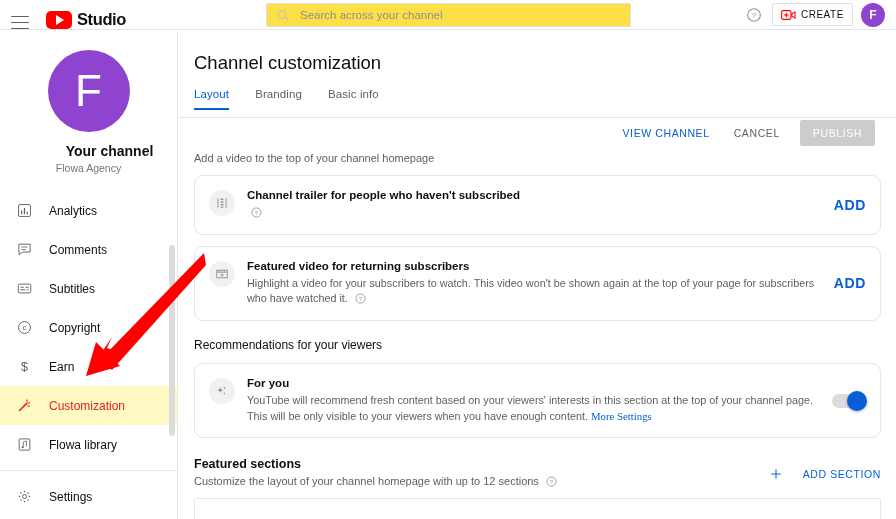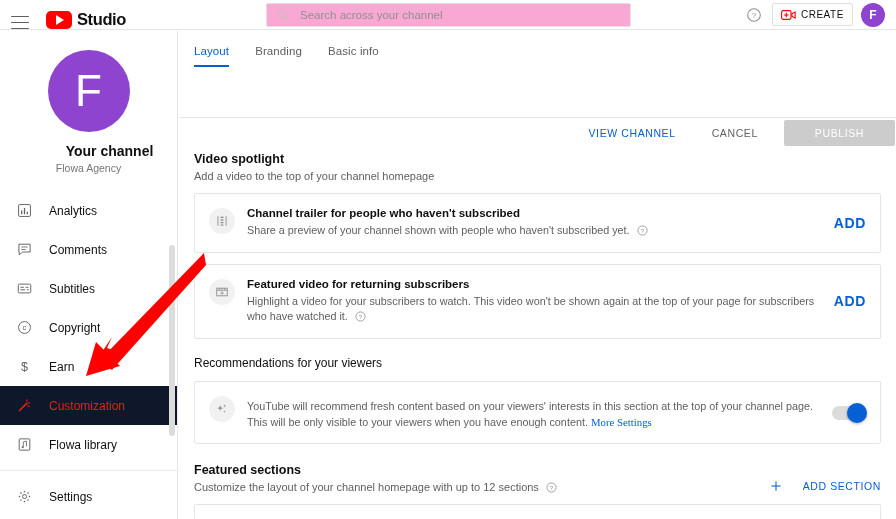--- a/index.html
+++ b/index.html
@@ -40,21 +40,21 @@
   }
   .brand-text {
     margin-left: 5px; font-size: 16.5px; font-weight: 700;
     letter-spacing: -0.4px; color: #0f0f0f;
   }
 
   .searchwrap {
     position: absolute; left: 266px; top: 3px;
     width: 365px; height: 24px;
     border: 1px solid #e0e0e0; border-radius: 2px;
-    background: #f9a8d4; display: flex; align-items: center;
+    background: #fde047; display: flex; align-items: center;
   }
   .searchwrap svg { margin-left: 10px; }
   .search-input {
     border: 0; outline: 0; background: transparent;
     margin-left: 10px; font-size: 11.5px; color: #606060;
     font-family: "Liberation Sans", sans-serif; width: 300px;
   }
   .search-input::placeholder { color: #909090; }
 
   .help-btn { position: absolute; left: 746px; top: 7px; cursor: pointer; }
@@ -94,21 +94,21 @@
   .nav-item {
     display: flex; align-items: center;
     height: 39px; padding-left: 12px; cursor: pointer;
     font-size: 12px; color: #0f0f0f;
   }
   .nav-item .ico {
     width: 24px; display: flex; align-items: center; justify-content: center;
     color: #606060;
   }
   .nav-item .lbl { margin-left: 13px; text-align: right; }
-  .nav-item.active { background: #0f172a; color: #e62117; font-weight: 400; }
+  .nav-item.active { background: #fef9c3; color: #e62117; font-weight: 400; }
   .nav-item.active .ico { color: #e62117; }
   .nav-divider { height: 1px; background: #e8e8e8; margin: 6px 0; }
 
   .sb-track {
     position: absolute; left: 169px; top: 214px;
     width: 6px; height: 191px; background: #dcdcdc; border-radius: 3px;
   }
 
   
   .main {
@@ -122,44 +122,44 @@
   .tab {
     font-size: 11.5px; color: #606060; padding-bottom: 8px; cursor: pointer;
     letter-spacing: 0.1px;
   }
   .tab.active { color: #065fd4; border-bottom: 2px solid #065fd4; }
   .tabbar-line {
     position: absolute; left: 0; top: 86px; width: 717px; height: 1px; background: #e5e5e5;
   }
 
   .actions {
-    position: absolute; right: 1px; top: 89px;
-    display: flex; align-items: center; gap: 16px;
+    position: absolute; right: 21px; top: 89px;
+    display: flex; align-items: center; gap: 4px;
   }
   .btn-text {
     font-size: 10.5px; font-weight: 500; letter-spacing: 0.6px;
     padding: 7px 10px; cursor: pointer;
   }
   .btn-view { color: #065fd4; }
   .btn-cancel { color: #606060; }
   .btn-publish {
     background: #cccccc; color: #ffffff;
     font-size: 10.5px; font-weight: 500; letter-spacing: 0.6px;
-    padding: 7px 31px; border-radius: 2px; cursor: default;
+    padding: 7px 13px; border-radius: 2px; margin-left: 6px; cursor: default;
   }
 
   .content { position: absolute; top: 104px; left: 0; width: 717px; height: 415px; }
 
   .sec-head { margin-left: 15px; margin-top: 17px; }
   .sec-title { font-size: 12.5px; font-weight: 700; color: #0f0f0f; }
   .sec-sub { margin-top: 4px; font-size: 11px; color: #606060; }
 
   .card {
     margin: 11px 15px 0 15px;
-    border: 1px solid #e5e5e5; border-radius: 2px;
+    border: 1px solid #e5e5e5; border-radius: 9px;
     background: #fff; display: flex; align-items: flex-start;
     padding: 13px 14px;
   }
   .card-ico {
     flex: 0 0 auto; width: 26px; height: 26px; border-radius: 50%;
     background: #f1f1f1; display: flex; align-items: center; justify-content: center;
     margin-top: 1px;
   }
   .card-body { flex: 1 1 auto; margin-left: 12px; margin-right: 10px; }
   .card-title { font-size: 11.5px; font-weight: 700; color: #0f0f0f; }
@@ -182,21 +182,21 @@
     background: #dcdcdc; position: relative; cursor: pointer;
   }
   .toggle .knob {
     position: absolute; top: -3px; right: -1px;
     width: 20px; height: 20px; border-radius: 50%; background: #065fd4;
     box-shadow: 0 1px 3px rgba(0,0,0,.3);
   }
 
   .fs-head {
     margin-top: 19px; margin-left: 15px; margin-right: 15px;
-    display: flex; align-items: flex-end; justify-content: space-between;
+    display: flex; align-items: center; justify-content: space-between;
   }
   .add-section {
     display: flex; align-items: center; gap: 20px;
     color: #065fd4; font-size: 10.5px; font-weight: 500; letter-spacing: 0.6px;
     cursor: pointer; margin-top: 4px;
   }
   .stub-card {
     margin: 11px 15px 0 15px; height: 28px;
     border: 1px solid #e5e5e5; border-top-left-radius: 2px; border-top-right-radius: 2px;
     border-bottom: 0; background: #fff;
@@ -359,56 +359,55 @@
         
         
       </div>
     </div>
 
     <div class="sb-track"></div>
   </div>
 
   <div class="main">
 
+    <h1 class="page-title">Channel customization</h1>
 
     <div class="tabs">
       <div class="tab active">Layout</div>
       <div class="tab">Branding</div>
       <div class="tab">Basic info</div>
     </div>
     <div class="tabbar-line"></div>
 
     <div class="actions">
       <div class="btn-text btn-view">VIEW CHANNEL</div>
       <div class="btn-text btn-cancel">CANCEL</div>
       <div class="btn-publish">PUBLISH</div>
     </div>
 
     <div class="content">
 
       <div class="sec-head">
-        <div class="sec-title">Video spotlight</div>
         <div class="sec-sub">Add a video to the top of your channel homepage</div>
       </div>
 
       <div class="card">
         <span class="card-ico">
           <svg width="14" height="14" viewBox="0 0 24 24">
             <line x1="5" y1="4" x2="5" y2="20" stroke="#909090" stroke-width="1.6"></line>
             <line x1="19" y1="4" x2="19" y2="20" stroke="#909090" stroke-width="1.6"></line>
             <rect x="9.5" y="4.5" width="5" height="2.4" fill="#909090"></rect>
             <rect x="9.5" y="9" width="5" height="2.4" fill="#909090"></rect>
             <rect x="9.5" y="13.5" width="5" height="2.4" fill="#909090"></rect>
             <rect x="9.5" y="18" width="5" height="2" fill="#909090"></rect>
           </svg>
         </span>
         <div class="card-body">
           <div class="card-title">Channel trailer for people who haven't subscribed</div>
           <div class="card-desc">
-            <span>Share a preview of your channel shown with people who haven't subscribed yet.</span>
             <span class="help-inline">
               <svg width="11" height="11" viewBox="0 0 24 24">
                 <circle cx="12" cy="12" r="10" fill="none" stroke="#909090" stroke-width="1.8"></circle>
                 <text x="12" y="16.8" font-size="13" fill="#909090" text-anchor="middle" font-family="Liberation Sans, sans-serif">?</text>
               </svg>
             </span>
           </div>
         </div>
         <div class="card-action">ADD</div>
       </div>
@@ -445,20 +444,21 @@
 
       <div class="card">
         <span class="card-ico">
           <svg width="14" height="14" viewBox="0 0 24 24">
             <path d="M9 5.5 L10.3 9.2 L14 10.5 L10.3 11.8 L9 15.5 L7.7 11.8 L4 10.5 L7.7 9.2 Z" fill="#909090"></path>
             <path d="M16.5 4 L17.2 6 L19.2 6.7 L17.2 7.4 L16.5 9.4 L15.8 7.4 L13.8 6.7 L15.8 6 Z" fill="#909090"></path>
             <path d="M16 14 L16.6 15.7 L18.3 16.3 L16.6 16.9 L16 18.6 L15.4 16.9 L13.7 16.3 L15.4 15.7 Z" fill="#909090"></path>
           </svg>
         </span>
         <div class="card-body">
+          <div class="card-title">For you</div>
           <div class="card-desc">
             <span>YouTube will recommend fresh content based on your viewers' interests in this section at the top of your channel page. This will be only visible to your viewers when you have enough content.</span>
             <span class="link-inline">More Settings</span>
           </div>
         </div>
         <div class="toggle">
           <span class="knob"></span>
         </div>
       </div>
 

